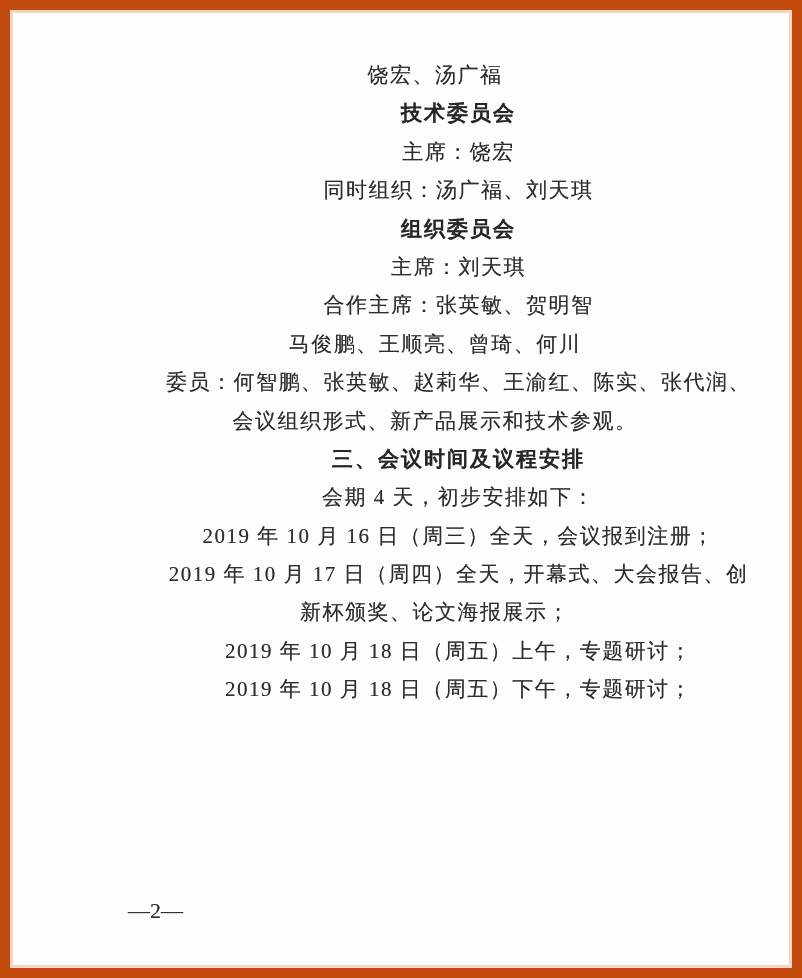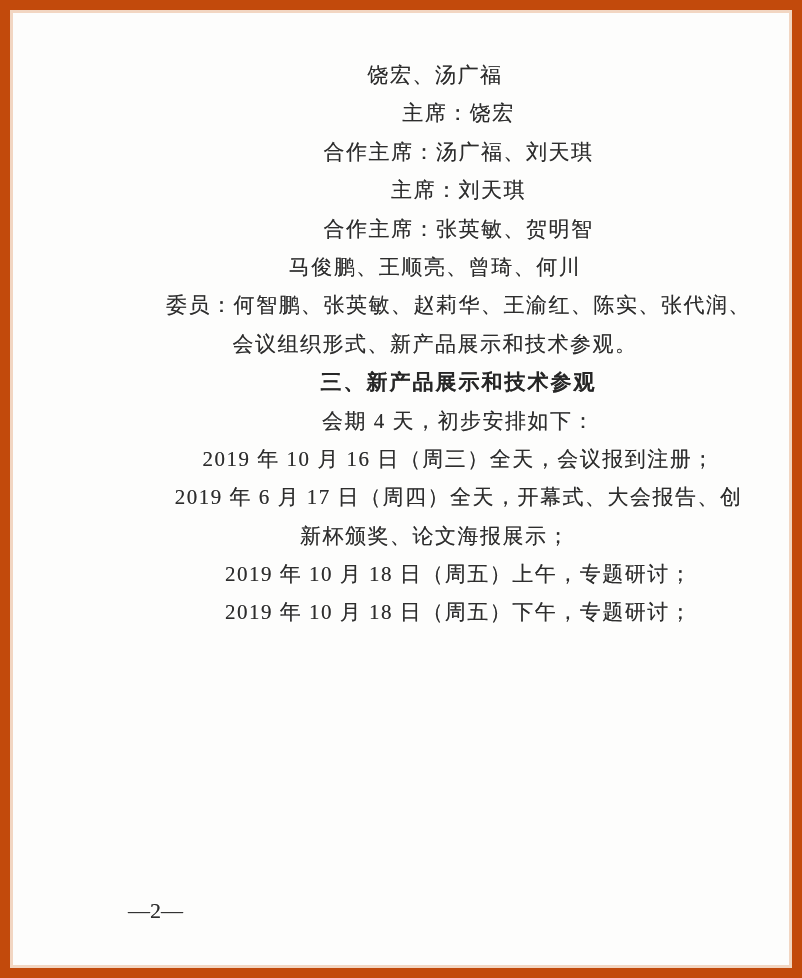--- a/index.html
+++ b/index.html
@@ -54,29 +54,31 @@
     font-family: "Liberation Serif", "DejaVu Serif", serif;
     text-shadow: 0 0 0.6px rgba(40,40,40,0.55);
   }
 </style>
 </head>
 <body>
 
 <div class="scan-page">
   <div class="doc-content">
     <div class="line">饶宏、汤广福</div>
+    <div class="line indent heading">技术委员会</div>
     <div class="line indent">主席：饶宏</div>
-    <div class="line indent">合作主席：汤广福、刘天琪</div>
+    <div class="line indent">同时组织：汤广福、刘天琪</div>
+    <div class="line indent heading">组织委员会</div>
     <div class="line indent">主席：刘天琪</div>
     <div class="line indent">合作主席：张英敏、贺明智</div>
     <div class="line">马俊鹏、王顺亮、曾琦、何川</div>
     <div class="line indent">委员：何智鹏、张英敏、赵莉华、王渝红、陈实、张代润、</div>
     <div class="line">会议组织形式、新产品展示和技术参观。</div>
-    <div class="line indent heading">三、新产品展示和技术参观</div>
+    <div class="line indent heading">三、会议时间及议程安排</div>
     <div class="line indent">会期 4 天，初步安排如下：</div>
     <div class="line indent">2019 年 10 月 16 日（周三）全天，会议报到注册；</div>
-    <div class="line indent">2019 年 6 月 17 日（周四）全天，开幕式、大会报告、创</div>
+    <div class="line indent">2019 年 10 月 17 日（周四）全天，开幕式、大会报告、创</div>
     <div class="line">新杯颁奖、论文海报展示；</div>
     <div class="line indent">2019 年 10 月 18 日（周五）上午，专题研讨；</div>
     <div class="line indent">2019 年 10 月 18 日（周五）下午，专题研讨；</div>
   </div>
   <div class="page-number">—2—</div>
 </div>
 
 </body></html>

